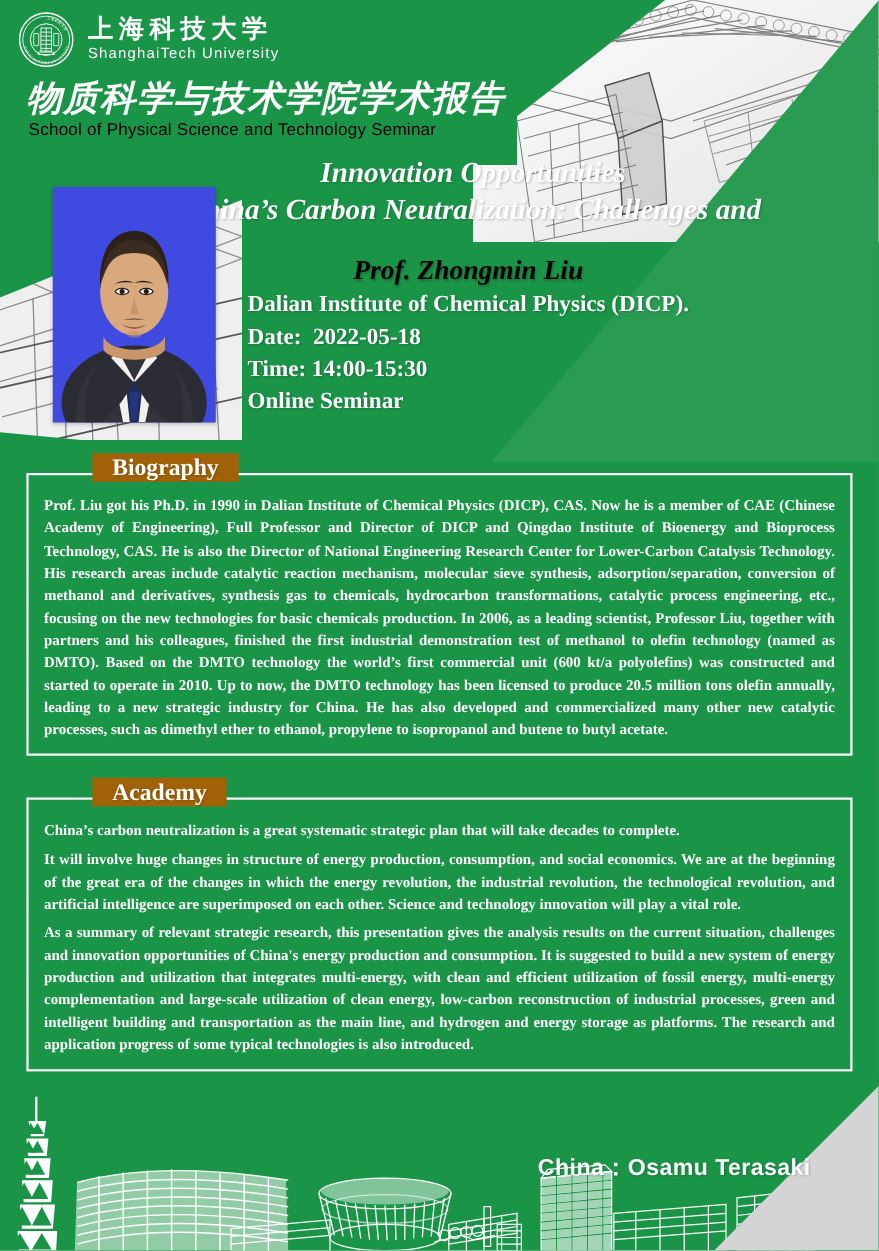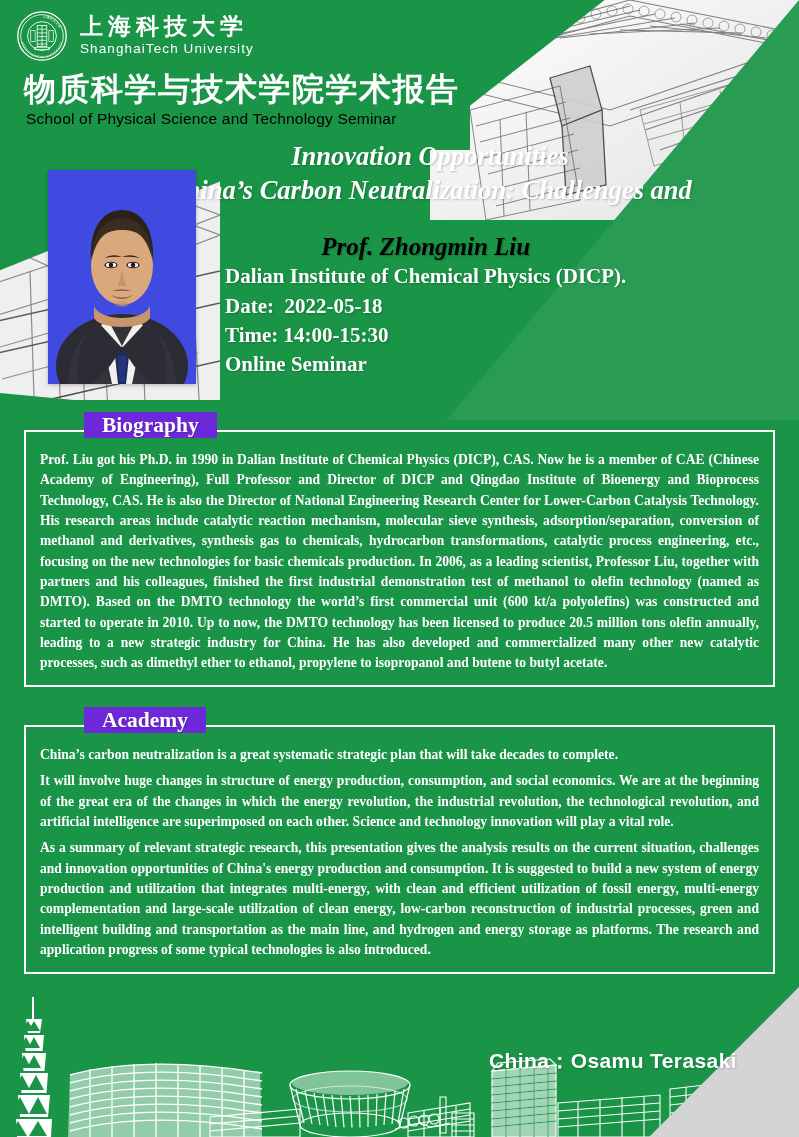--- a/index.html
+++ b/index.html
@@ -129,20 +129,21 @@
     line-height: 1.3;
     margin-top: 1px;
   }
   .dept-cn {
     color: #ffffff;
     font-size: 32px;
     font-weight: bold;
     letter-spacing: 1.5px;
     margin: 10px 0 0 24px;
     line-height: 1.12;
+    font-style: italic;
   }
   .dept-en {
     color: #000000;
     font-size: 15.5px;
     margin: 2px 0 0 26px;
     letter-spacing: 0.2px;
   }
 
   
   .talk-title {
@@ -216,21 +217,21 @@
     position: relative;
     border: 2px solid #ffffff;
     box-sizing: border-box;
     padding: 16px 10px 10px 10px;
   }
   .sec-head-gap {
     position: absolute;
     left: 58px;
     top: -20px;
     height: 26px;
-    background: #6d28d9;
+    background: #a16207;
     padding: 0 18px;
     color: #ffffff;
     font-family: "Liberation Serif", serif;
     font-weight: bold;
     font-size: 21.5px;
     line-height: 26px;
     white-space: nowrap;
     text-shadow: 1px 1px 2px rgba(0,0,0,0.2);
     text-align: center;
   }

